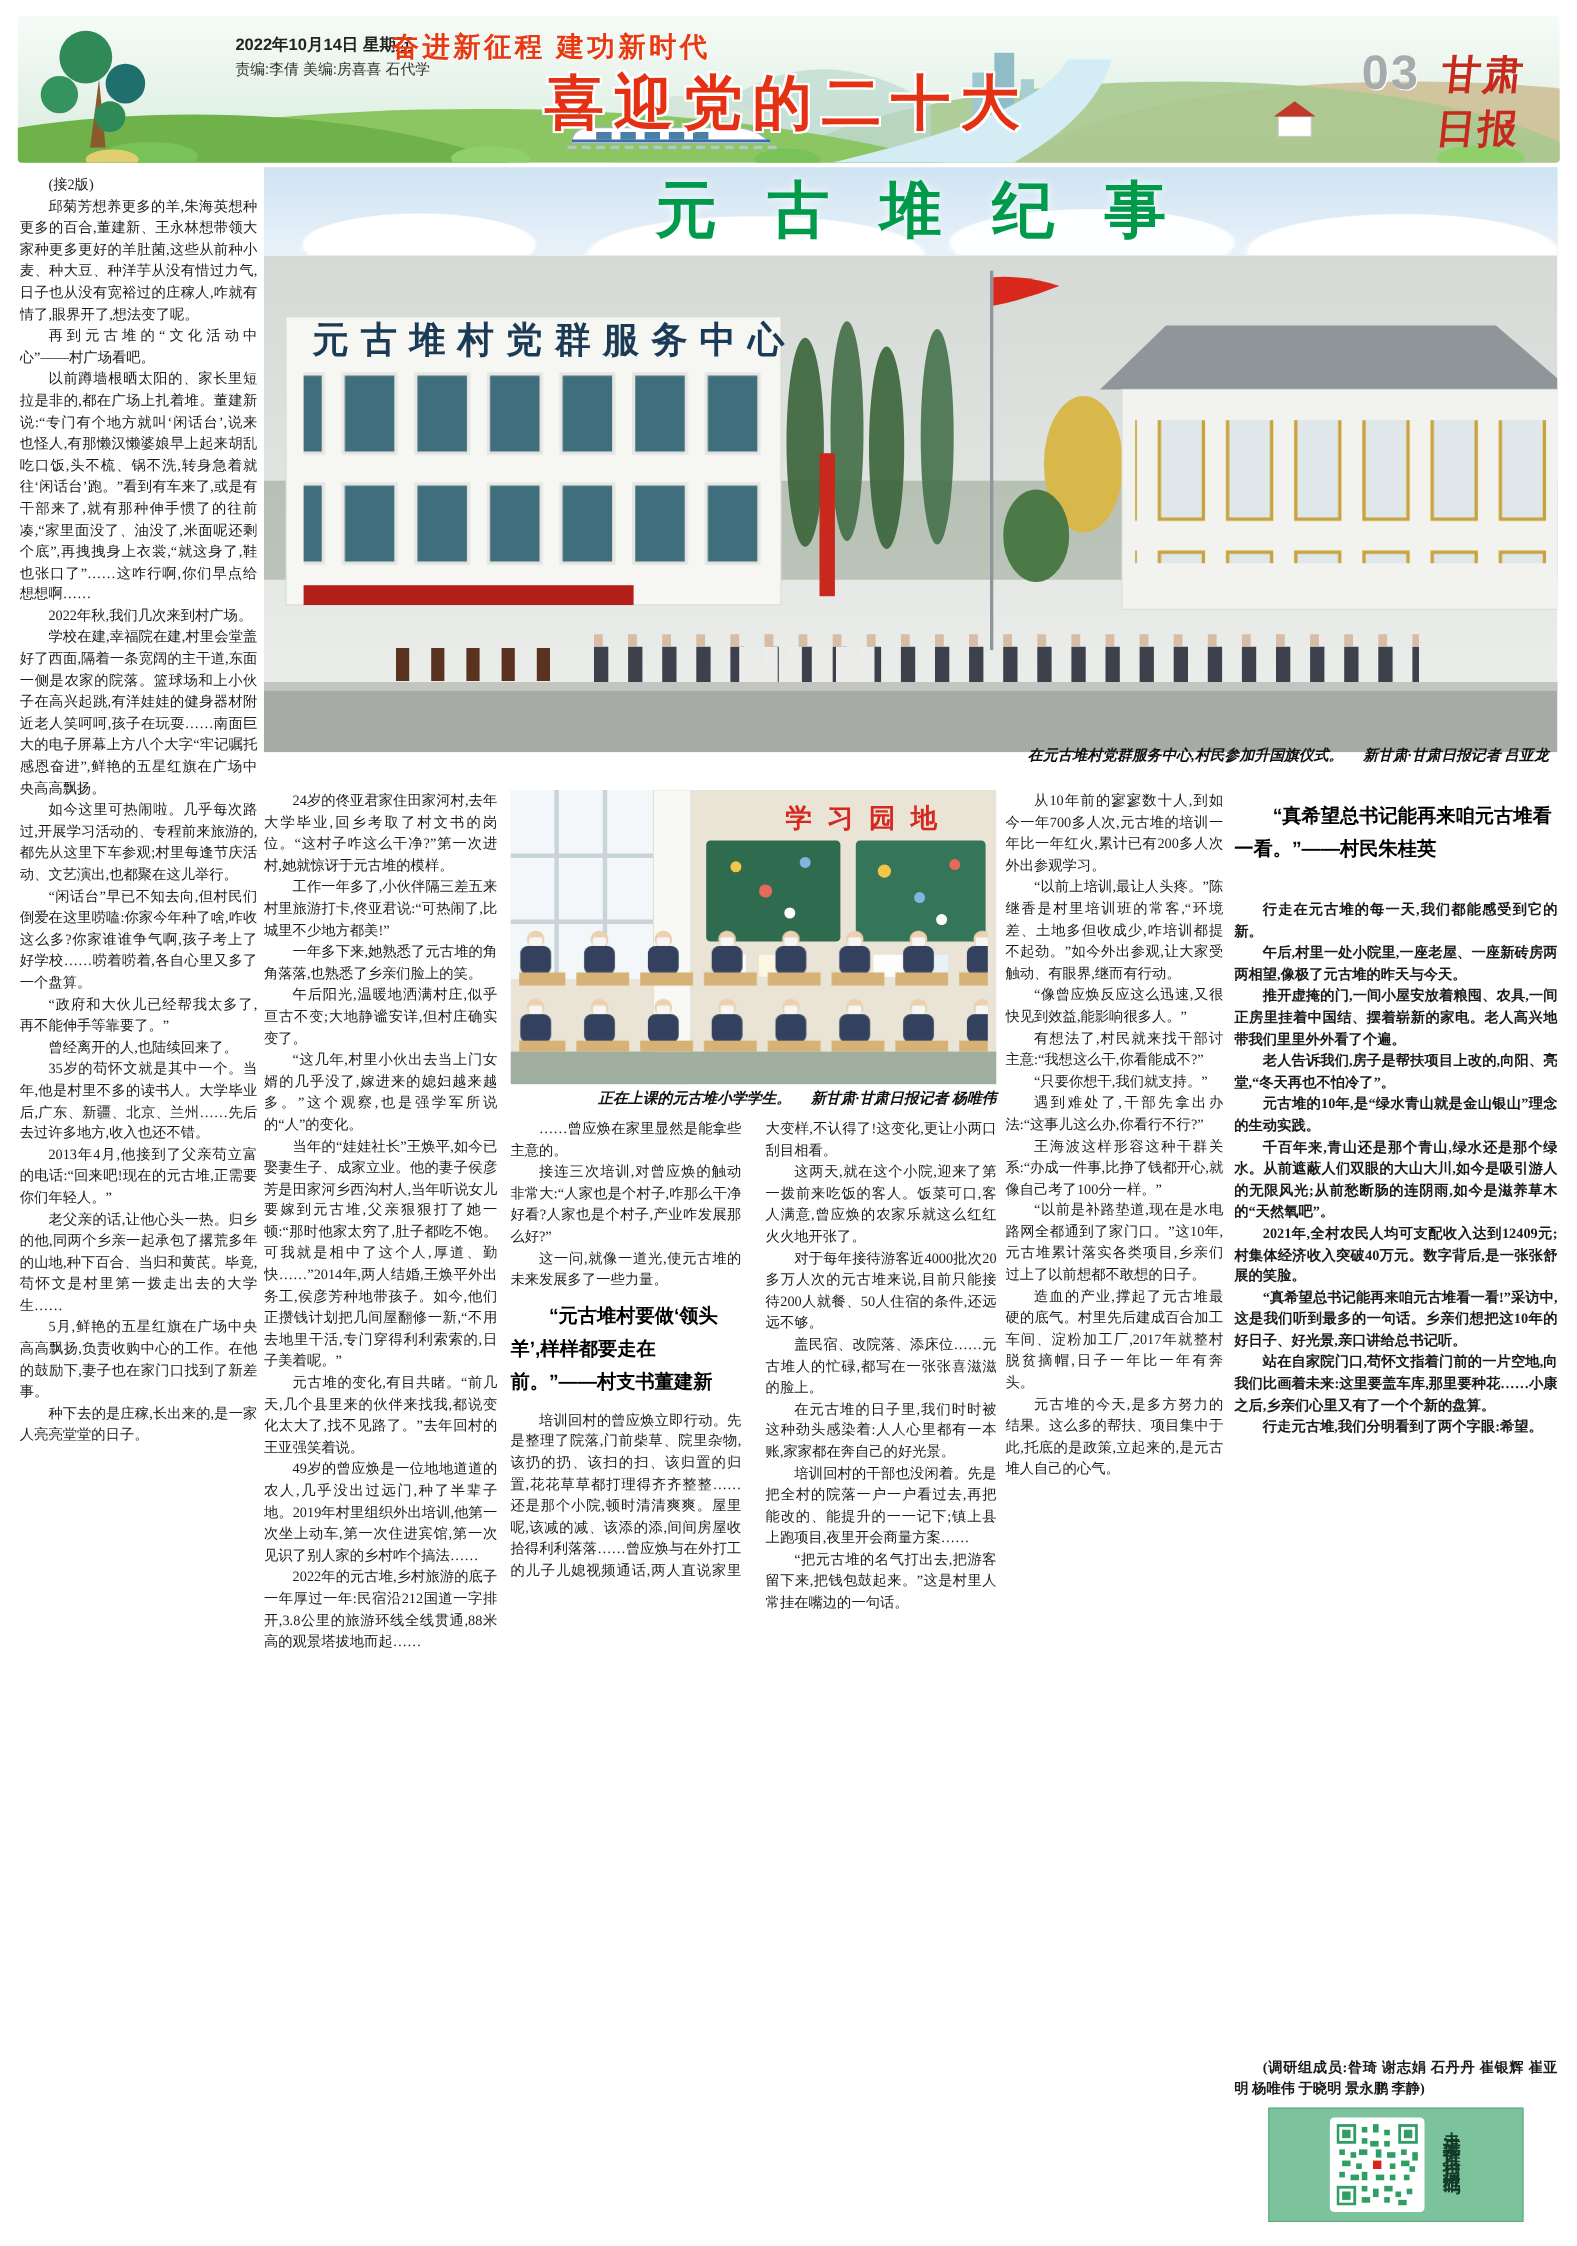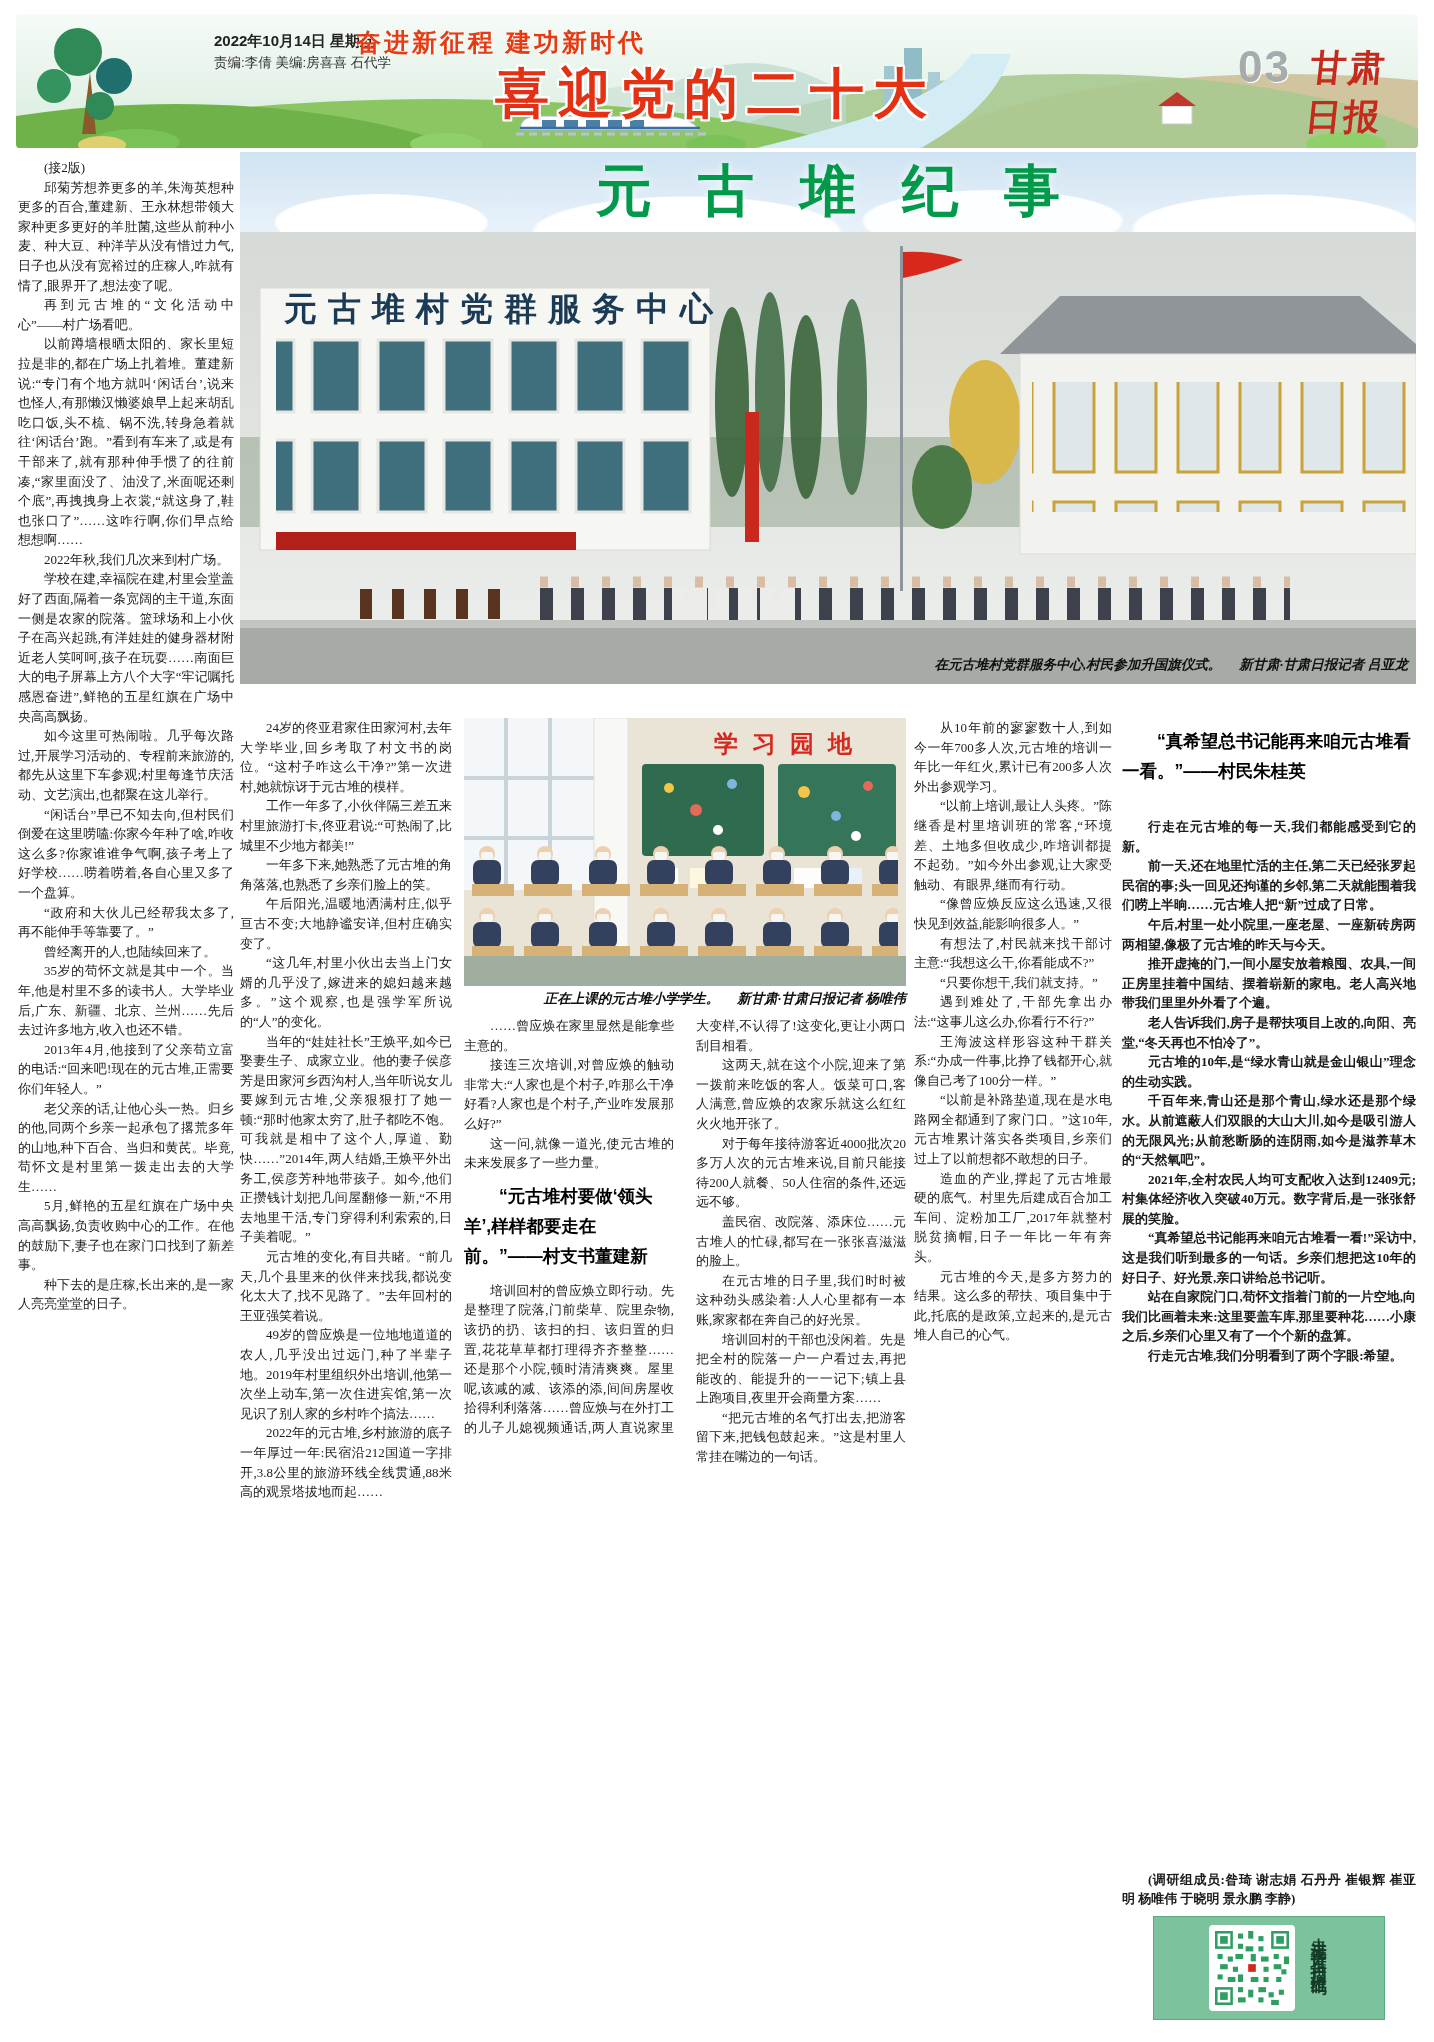--- a/index.html
+++ b/index.html
@@ -24,21 +24,21 @@
       radial-gradient(ellipse 220px 52px at 64% 86%, #fdfeff 58%, rgba(255,255,255,0) 60%),
       radial-gradient(ellipse 240px 58px at 88% 96%, #ffffff 58%, rgba(255,255,255,0) 60%),
       linear-gradient(#cfe3f2,#e9f2fa);
     display:flex;align-items:center;justify-content:center;}
   #main-title{font-family:"Liberation Sans","DejaVu Sans",sans-serif;font-size:56px;font-weight:800;color:#019a4b;
     letter-spacing:46px;text-indent:46px;text-shadow:0 0 8px rgba(255,255,255,.9);white-space:nowrap;}
   
   #photo1{left:240px;top:232px;width:1176px;height:452px;overflow:hidden;}
   #photo2{left:464px;top:718px;width:442px;height:268px;overflow:hidden;}
   .caption{font-size:13.5px;font-weight:700;color:#111;text-align:right;font-style:italic;}
-  #caption1{left:240px;top:656px;width:1168px;height:22px;}
+  #caption1{left:240px;top:678px;width:1168px;height:22px;}
   #caption2{left:464px;top:990px;width:442px;height:20px;text-align:right;}
   .caption .byline{margin-left:18px;}
   
   .col{font-size:13px;line-height:19.6px;text-align:justify;overflow:hidden;}
   .col p{margin:0;text-indent:2em;}
   #colA{left:18px;top:158px;width:216px;height:1862px;}
   #colB{left:240px;top:718px;width:212px;height:1302px;}
   #colC{left:464px;top:1016px;width:442px;height:1004px;column-count:2;column-gap:22px;}
   #colD{left:914px;top:718px;width:198px;height:1302px;}
   #colE{left:1122px;top:718px;width:294px;height:1302px;display:flex;flex-direction:column;}
@@ -274,21 +274,20 @@
       <p class="para">王海波这样形容这种干群关系:“办成一件事,比挣了钱都开心,就像自己考了100分一样。”</p>
       <p class="para">“以前是补路垫道,现在是水电路网全都通到了家门口。”这10年,元古堆累计落实各类项目,乡亲们过上了以前想都不敢想的日子。</p>
       <p class="para">造血的产业,撑起了元古堆最硬的底气。村里先后建成百合加工车间、淀粉加工厂,2017年就整村脱贫摘帽,日子一年比一年有奔头。</p>
       <p class="para">元古堆的今天,是多方努力的结果。这么多的帮扶、项目集中于此,托底的是政策,立起来的,是元古堆人自己的心气。</p>
     </div>
 
   <div id="colE" class="abs col">
     <div class="pullquote">“真希望总书记能再来咱元古堆看一看。”——村民朱桂英</div>
     <div class="col-body">
         <p class="para">行走在元古堆的每一天,我们都能感受到它的新。</p>
-        <p class="para">前一天,还在地里忙活的主任,第二天已经张罗起民宿的事;头一回见还拘谨的乡邻,第二天就能围着我们唠上半晌……元古堆人把“新”过成了日常。</p>
         <p class="para">午后,村里一处小院里,一座老屋、一座新砖房两两相望,像极了元古堆的昨天与今天。</p>
         <p class="para">推开虚掩的门,一间小屋安放着粮囤、农具,一间正房里挂着中国结、摆着崭新的家电。老人高兴地带我们里里外外看了个遍。</p>
         <p class="para">老人告诉我们,房子是帮扶项目上改的,向阳、亮堂,“冬天再也不怕冷了”。</p>
         <p class="para">元古堆的10年,是“绿水青山就是金山银山”理念的生动实践。</p>
         <p class="para">千百年来,青山还是那个青山,绿水还是那个绿水。从前遮蔽人们双眼的大山大川,如今是吸引游人的无限风光;从前愁断肠的连阴雨,如今是滋养草木的“天然氧吧”。</p>
         <p class="para">2021年,全村农民人均可支配收入达到12409元;村集体经济收入突破40万元。数字背后,是一张张舒展的笑脸。</p>
         <p class="para">“真希望总书记能再来咱元古堆看一看!”采访中,这是我们听到最多的一句话。乡亲们想把这10年的好日子、好光景,亲口讲给总书记听。</p>
         <p class="para">站在自家院门口,苟怀文指着门前的一片空地,向我们比画着未来:这里要盖车库,那里要种花……小康之后,乡亲们心里又有了一个个新的盘算。</p>
         <p class="para">行走元古堆,我们分明看到了两个字眼:希望。</p>
       </div>

